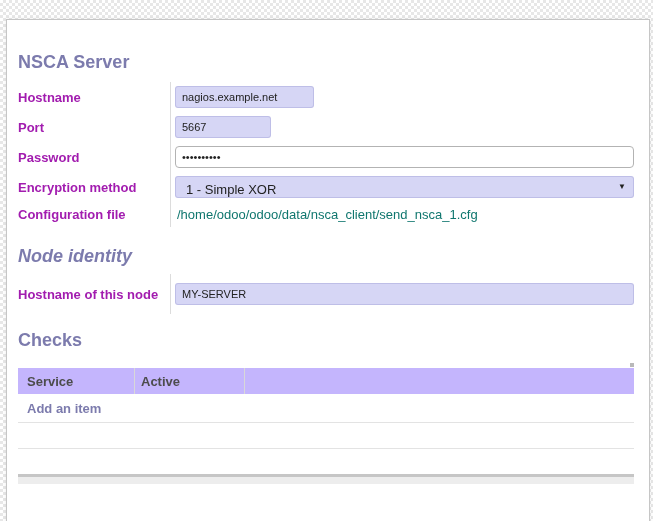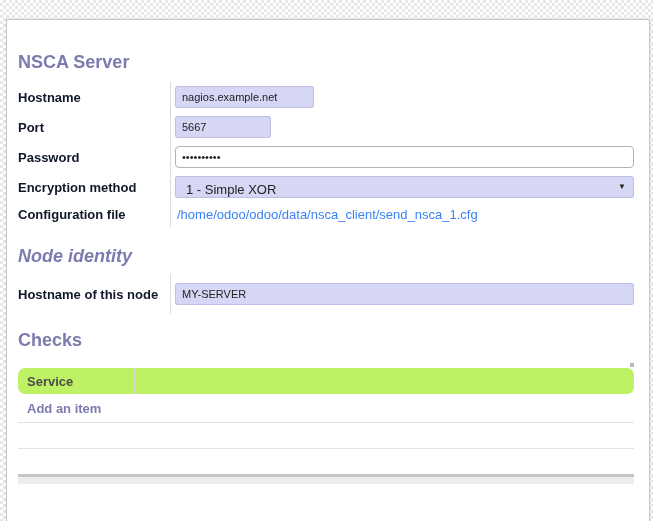--- a/index.html
+++ b/index.html
@@ -30,21 +30,21 @@
   .title-nsca   { margin-top:32px; }
   .title-node   { margin-top:19px;font-style:italic; }
   .title-checks { margin-top:16px; }
 
   .form-group { margin-top:10px; }
   .form-group.node { margin-top:8px; }
 
   .row { display:flex; align-items:center; height:30px; }
   .row.short { height:25px; }
   .row.tall  { height:40px; }
-  .lbl { width:152px; flex:0 0 152px; font-weight:bold; color:#0f172a; }
+  .lbl { width:152px; flex:0 0 152px; font-weight:bold; color:#a21caf; }
   .fld {
     flex:1; align-self:stretch; display:flex; align-items:center;
     border-left:1px solid #dcdcdc; padding-left:4px; min-width:0;
   }
 
   input.inp {
     font-family:"Liberation Sans", sans-serif; font-size:11px; color:#222;
     height:22px; border-radius:3px; padding:0 6px; outline:none;
   }
   .inp.filled { background:#d6d6f5; border:1px solid rgba(120,120,190,0.25); }
@@ -57,27 +57,27 @@
     position:relative; width:100%; height:22px; background:#d6d6f5;
     border:1px solid rgba(120,120,190,0.25); border-radius:3px;
     display:flex; align-items:flex-end; padding:0 24px 0 10px; color:#222;
     cursor:default;
   }
   .select .arrow {
     position:absolute; right:7px; top:50%; transform:translateY(-50%);
     font-size:8px; color:#222; line-height:8px;
   }
 
-  .static-value { color:#3b82f6; padding-left:2px; white-space:nowrap; overflow:hidden; }
+  .static-value { color:#0f766e; padding-left:2px; white-space:nowrap; overflow:hidden; }
 
   .checks-table { position:relative; margin-top:18px; width:100%; }
   .corner-dot {
     position:absolute; top:-5px; right:0; width:4px; height:4px; background:#b9b9b9;
   }
-  .thead { display:flex; background:#bef264; height:26px; align-items:flex-end;border-radius:7px; }
+  .thead { display:flex; background:#c4b5fd; height:26px; align-items:flex-end; }
   .th {
     font-weight:bold; color:#4c4c4c; height:100%; display:flex; align-items:center;
     white-space:nowrap; overflow:hidden;
   }
   .th.c1 { width:116px; padding-left:9px; }
   .th.c2 { width:114px; padding-left:13px; border-left:1px solid #d8d8d8; }
   .th.c3 { width:262px; padding-left:13px; border-left:1px solid #d8d8d8; }
   .th.c4 { width:110px; padding-left:6px;  border-left:1px solid #d8d8d8; }
   .th.c5 { flex:1; border-left:1px solid #d8d8d8; }
 
@@ -149,20 +149,21 @@
       </div>
     </div>
 
     <h1 class="section-title title-checks">Checks</h1>
 
     <div class="checks-table">
       <div class="corner-dot"></div>
 
       <div class="thead">
         <div class="th c1">Service</div>
+        <div class="th c4">Active</div>
         <div class="th c5"></div>
       </div>
 
       <div class="add-row">
         <a class="add-link">Add an item</a>
       </div>
 
       <div class="empty-row"></div>
 
       <div class="hscrollbar"></div>

